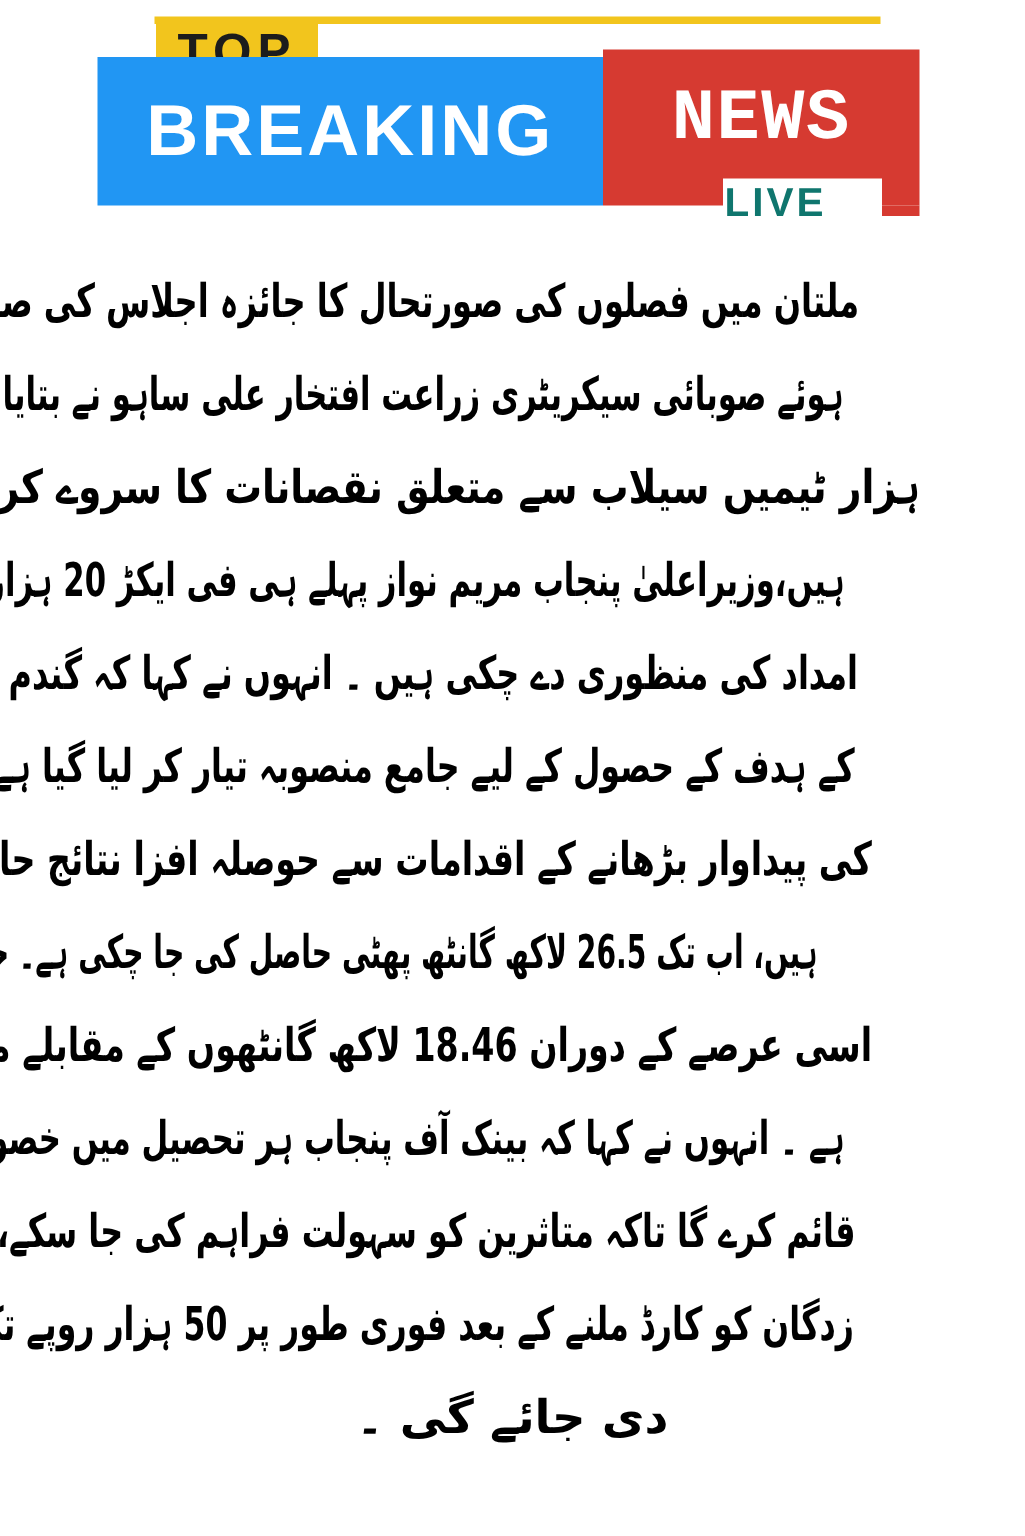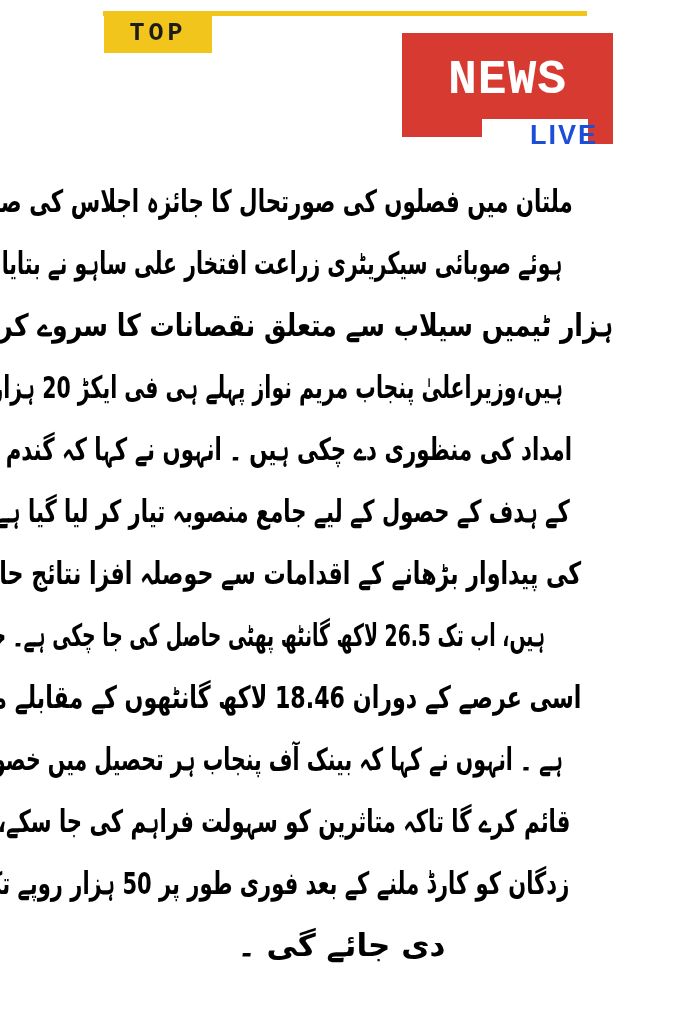--- a/index.html
+++ b/index.html
@@ -28,23 +28,22 @@
     background: #F2C51D;
   }
   .top-badge {
     position: absolute;
     left: 104px; top: 14px;
     width: 108px; height: 39px;
     background: #F2C51D;
     display: flex; align-items: center; justify-content: center;
     color: #1C1C1C;
     font-weight: 700;
-    font-size: 25px;
+    font-size: 33px;
     letter-spacing: 4px;
-    font-family: Liberation Mono, monospace;
   }
   .blue-box {
     position: absolute;
     left: 65px; top: 38px;
     width: 337px; height: 99px;
     background: #2196F3;
     display: flex; align-items: center; justify-content: center;
     color: #ffffff;
     font-weight: 700;
     font-size: 48px;
@@ -71,24 +70,24 @@
     background: #D63A31;
   }
   .live-notch {
     position: absolute;
     left: 482px; top: 119px;
     width: 106px; height: 19px;
     background: #ffffff;
   }
   .live-label {
     position: absolute;
-    left: 511px; top: 118px;
+    left: 464px; top: 118px;
     width: 106px; height: 34px;
     display: flex; align-items: center; justify-content: center;
-    color: #1d4ed8;
+    color: #0f766e;
     font-weight: 700;
     font-size: 27px;
     letter-spacing: 2px;
   }
 
   
   .article {
     position: absolute;
     left: 0; top: 170px;
     width: 683px;
@@ -109,20 +108,23 @@
   }
 </style>
 </head>
 <body>
 
 <div class="logo">
   <div class="yellow-line"></div>
   <div class="top-badge">
     <span>TOP</span>
   </div>
+  <div class="blue-box">
+    <span>BREAKING</span>
+  </div>
   <div class="red-box">
     <span>NEWS</span>
   </div>
   <div class="red-tab"></div>
   <div class="live-notch"></div>
   <div class="live-label">
     <span>LIVE</span>
   </div>
 </div>
 

